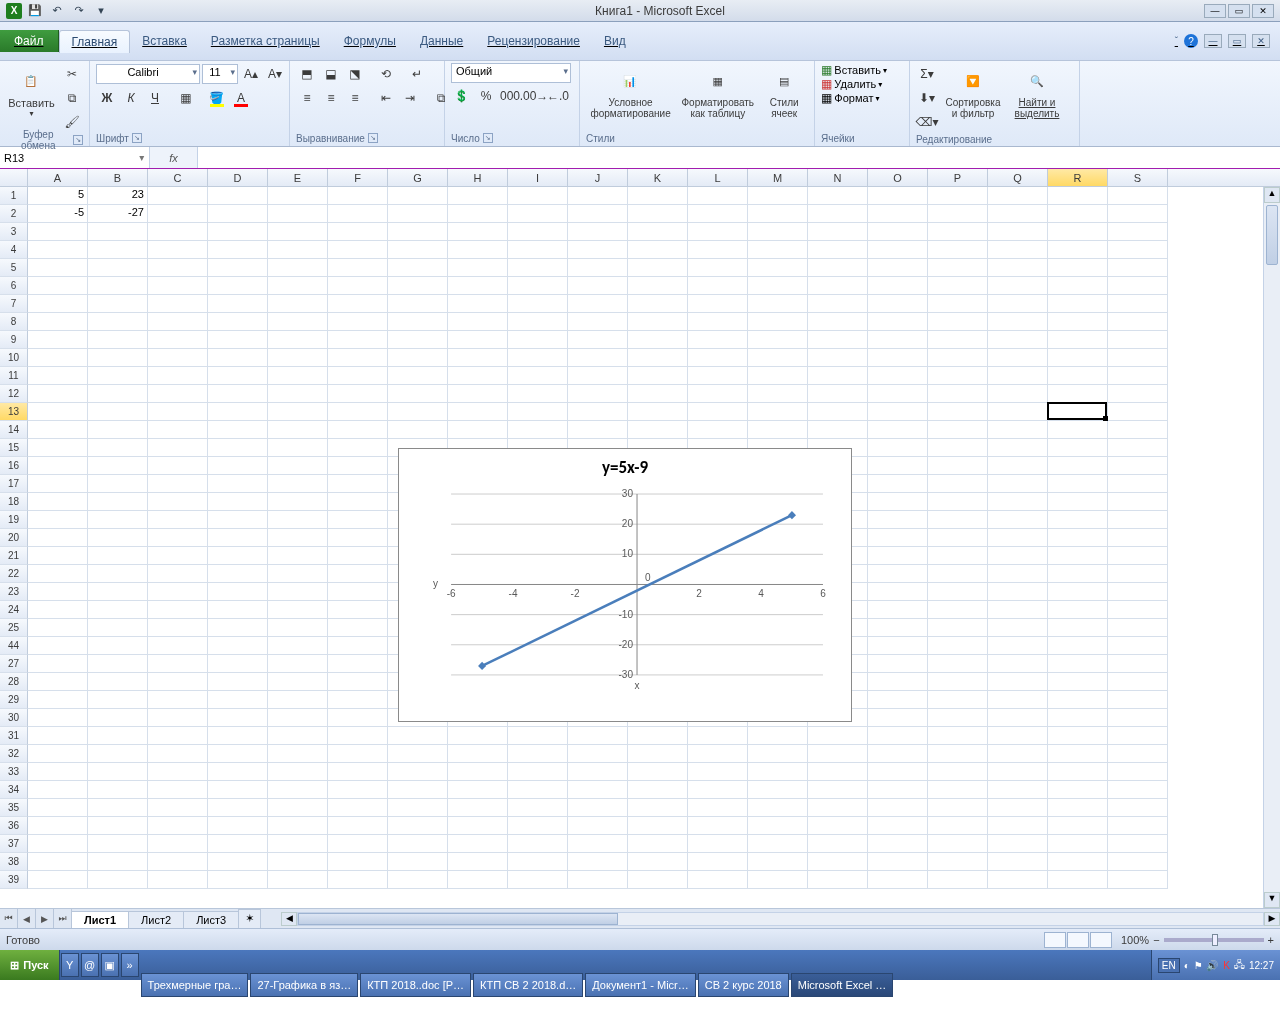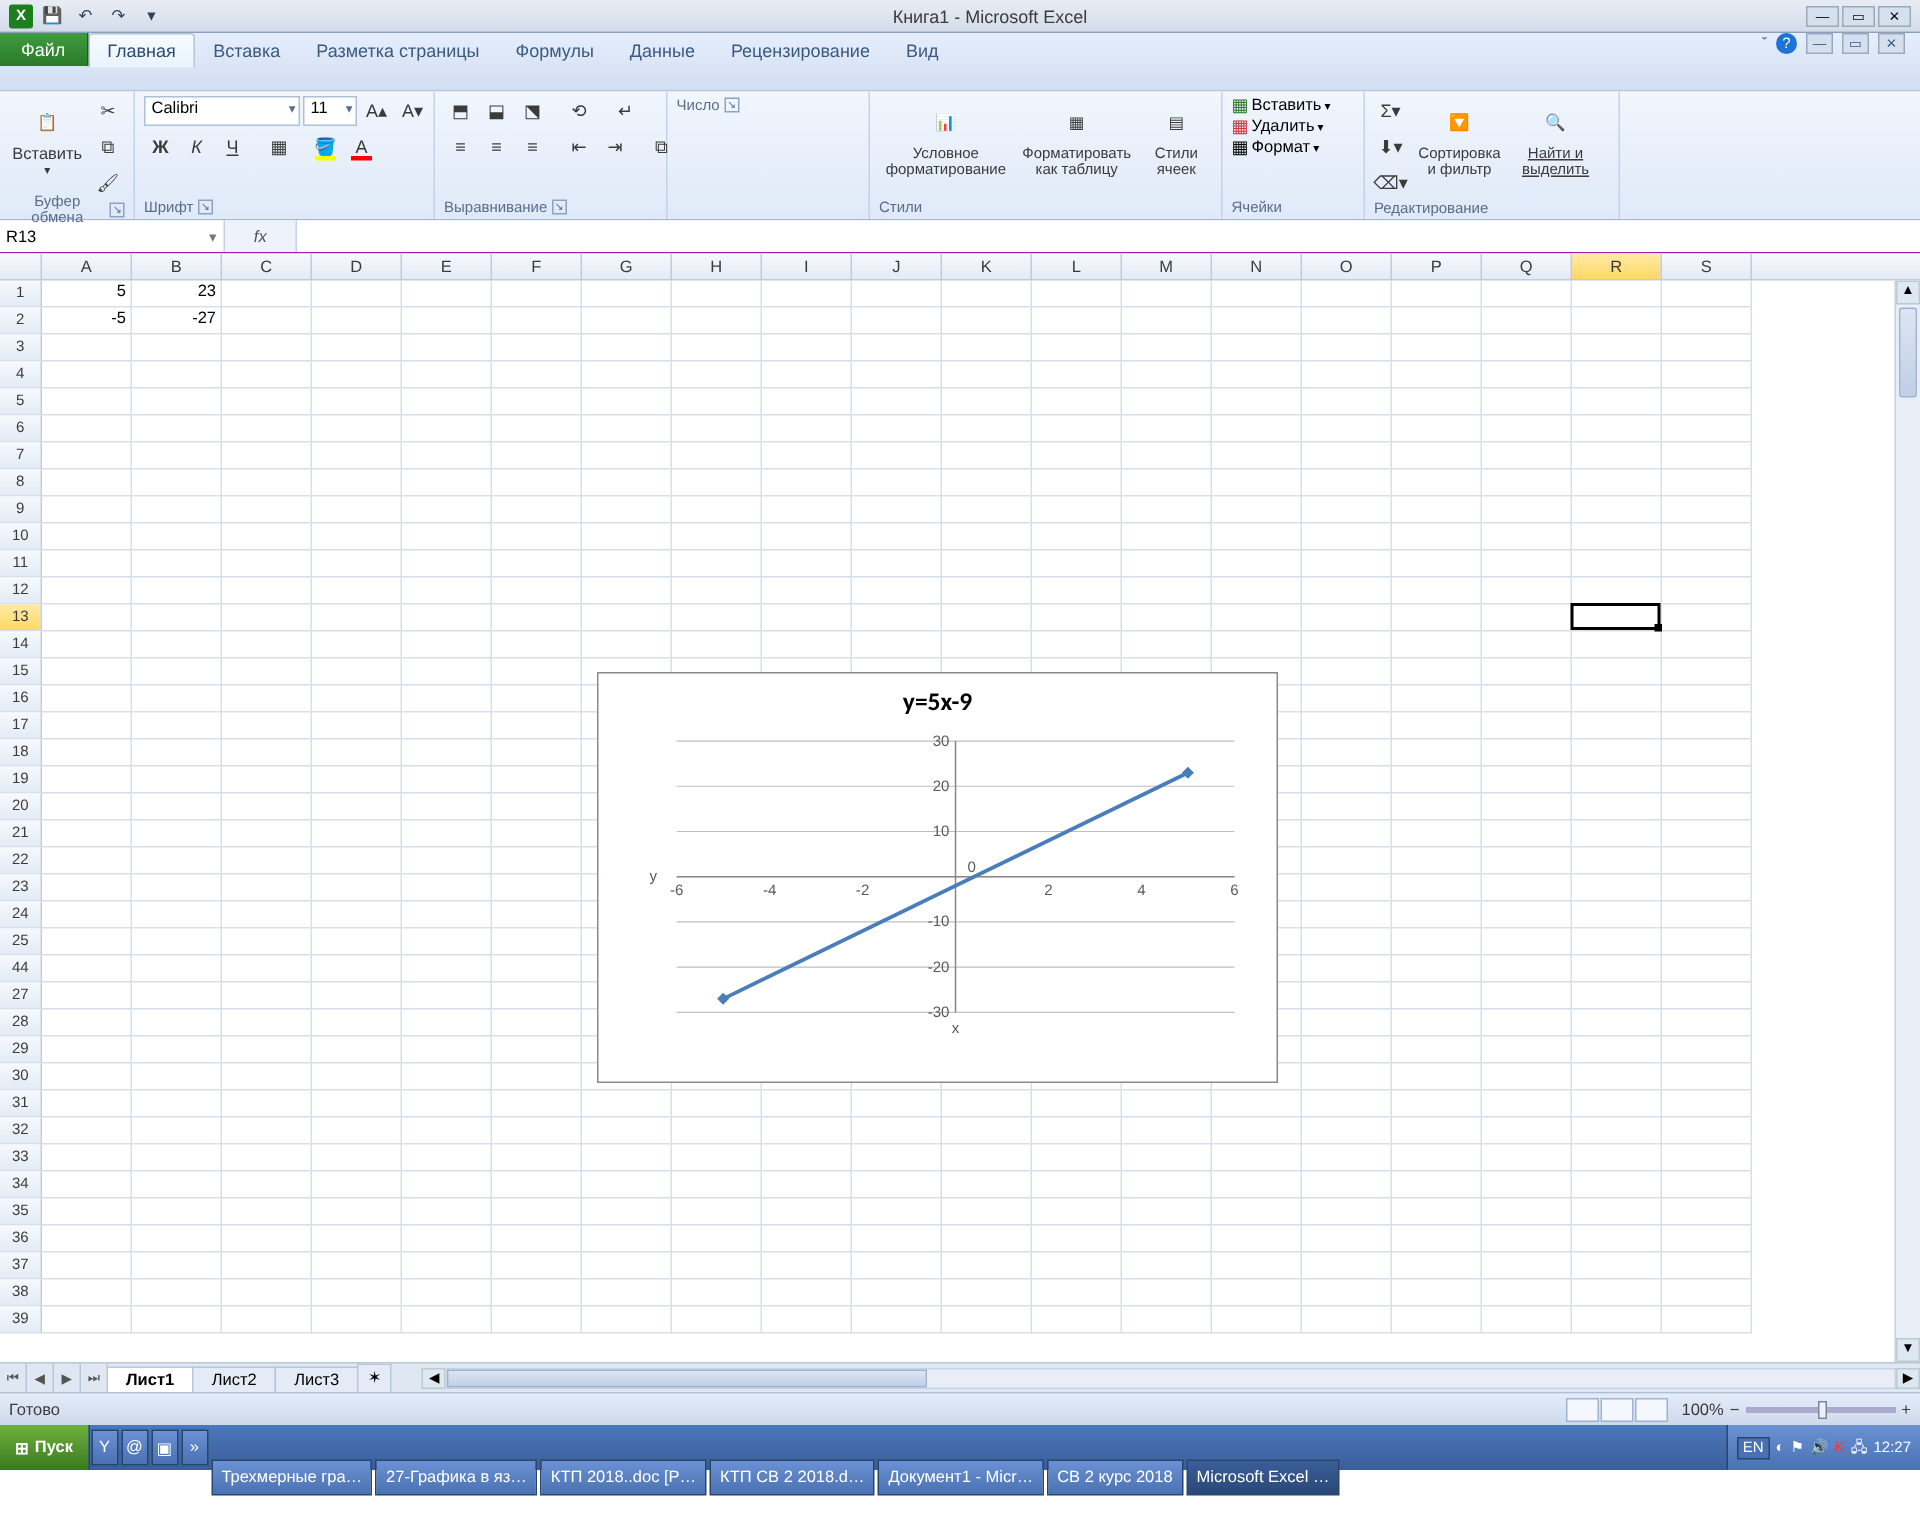--- a/index.html
+++ b/index.html
@@ -7,36 +7,36 @@
 
   
   .titlebar { height: 22px; background: linear-gradient(#e8edf4,#d3dcea); display:flex; align-items:center; border-bottom:1px solid #8ba0bc; }
   .qat { display:flex; align-items:center; gap:4px; padding:0 6px;}
   .qat-btn { width:18px; height:18px; display:flex; align-items:center; justify-content:center; border-radius:2px; font-size:11px; color:#345;}
   .title { flex:1; text-align:center; font-size:12px; color:#3b3b3b;}
   .winbtns { display:flex; gap:2px; padding-right:6px;}
   .winbtn { width:22px; height:14px; background:#d5e0ef; border:1px solid #9ab; font-size:9px; display:flex; align-items:center; justify-content:center;}
 
   
-  .tabs { height:39px; background:linear-gradient(#e6eefb,#d2def2); display:flex; align-items:flex-start; padding-left:0; border-bottom:1px solid #b6c4da;}
+  .tabs { height:39px; background:linear-gradient(#e6eefb,#d2def2); display:flex; align-items:center; padding-left:0; border-bottom:1px solid #b6c4da;text-decoration:underline;}
   .tab-file { background:linear-gradient(#3f9c3f,#2a7a2a); color:#fff; padding:4px 14px; font-size:12px; border-right:1px solid #1f5c1f; display:flex; align-items:center;}
   .tab { padding:4px 12px; color:#3b5a80; font-size:12px; display:flex; align-items:center;}
   .tab.active { background:linear-gradient(#f7fbff,#e9f2fe); border:1px solid #b6c4da; border-bottom:none; color:#2b4a70; border-radius:3px 3px 0 0;}
   .tabs-right { margin-left:auto; display:flex; align-items:center; gap:6px; padding-right:10px; color:#3b5a80;}
   .help-circle{width:14px;height:14px;border-radius:50%;background:#1e73d8;color:#fff;font-size:10px;display:flex;align-items:center;justify-content:center;}
 
   
   .ribbon { height:86px; background:linear-gradient(#f1f6fd,#dfe9f8); border-bottom:1px solid #a9b8cf; display:flex;}
   .group { border-right:1px solid #c4d2e7; padding:2px 6px 0 6px; display:flex; flex-direction:column; position:relative;}
   .group-body { flex:1; display:flex; align-items:flex-start; gap:4px;}
   .group-label { height:15px; font-size:10px; color:#5a6e8c; text-align:center; padding-bottom:1px; display:flex; align-items:center; justify-content:flex-start; gap:3px;}
   .dlaunch{width:10px;height:10px;border:1px solid #8ca3c4;font-size:7px;display:flex;align-items:center;justify-content:center;color:#5a6e8c;}
   .bigbtn { display:flex; flex-direction:column; align-items:center; justify-content:center; font-size:11px; color:#3b3b3b; padding:2px 4px; min-width:42px;}
   .bigbtn .ico{width:32px;height:32px;display:flex;align-items:center;justify-content:center;}
-  .smallrow{display:flex;gap:2px;align-items:center;}
+  .smallrow{display:flex;gap:2px;align-items:center;text-align:center;}
   .smallbtn{width:22px;height:22px;border:1px solid transparent;display:flex;align-items:center;justify-content:center;font-size:12px;color:#3b3b3b;}
   .combo{height:20px;border:1px solid #aebfd7;background:#fff;font-size:11px;padding:1px 14px 1px 4px;position:relative;}
   .combo::after{content:"▾";position:absolute;right:2px;top:2px;font-size:9px;color:#5a6e8c;}
   .vline{width:1px;background:#c4d2e7;margin:2px 2px;}
   .col{display:flex;flex-direction:column;gap:2px;}
 
   
   .fbar{height:22px;border-bottom:1px solid #a21caf;display:flex;align-items:stretch;background:#eef3fb;}
   .namebox{width:150px;border-right:1px solid #c4d2e7;display:flex;align-items:center;background:#fff;}
   .namebox input{border:none;width:100%;padding:2px 4px;font-size:11px;outline:none;}
@@ -209,20 +209,30 @@
         <div class="smallbtn">⧉</div>
       </div>
     </div>
     <div class="group-label">
         <span>Выравнивание</span>
         <span class="dlaunch">↘</span>
       </div>
   </div>
 
   <div class="group" style="width:135px;">
+    <div class="group-body col">
+      <div class="combo" style="width:120px;">Общий</div>
+      <div class="smallrow">
+        <div class="smallbtn">💲</div>
+        <div class="smallbtn">%</div>
+        <div class="smallbtn">000</div>
+        <div class="smallbtn">.00→</div>
+        <div class="smallbtn">←.0</div>
+      </div>
+    </div>
     <div class="group-label">
         <span>Число</span>
         <span class="dlaunch">↘</span>
       </div>
   </div>
 
   <div class="group" style="width:235px;">
     <div class="group-body">
       <div class="bigbtn" style="width:90px;">
           <div class="ico">📊</div>

